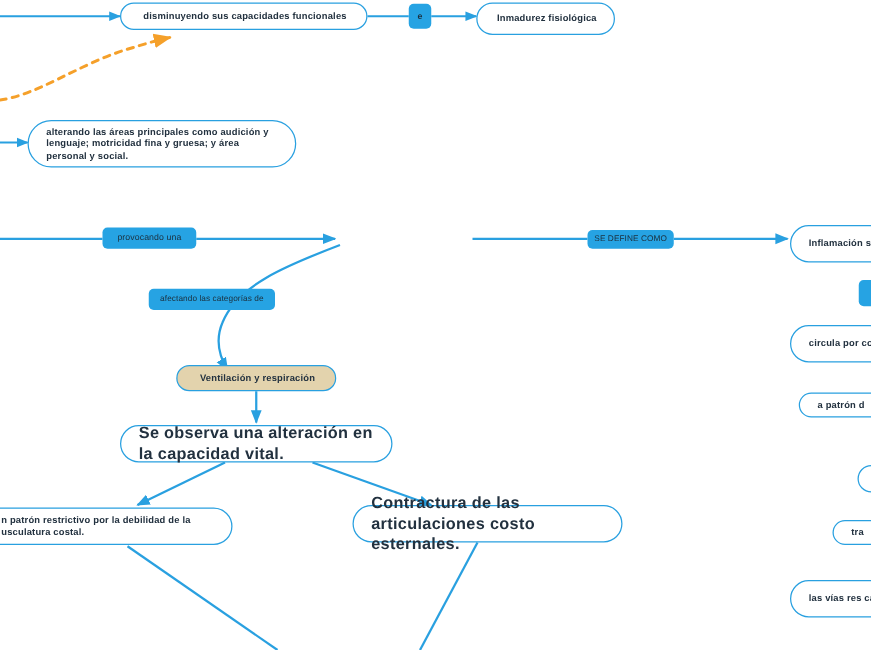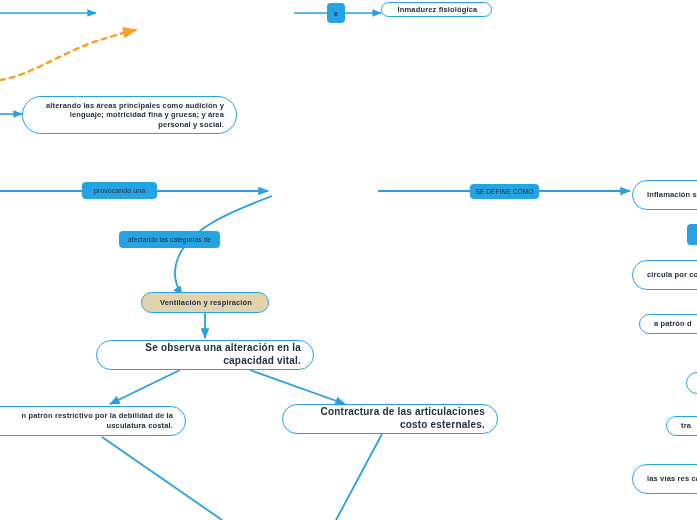--- a/index.html
+++ b/index.html
@@ -30,21 +30,20 @@
     box-sizing: border-box;
     border: 1.4px solid #29a0e0;
     border-radius: 999px;
     background: #ffffff;
     color: #22313f;
     font-weight: bold;
     display: flex;
     align-items: center;
     line-height: 1.28;
     letter-spacing: 0.02em;
-    text-align: right;
   }
   .node.pad {
     padding: 5px 12px 5px 14px;
   }
   .node.center-text {
     justify-content: center;
     text-align: center;
   }
   .node.tan {
     background: #e3d3ad;
@@ -109,43 +108,46 @@
 
     <path d="M 180 370 L 110 404" stroke="#29a0e0" stroke-width="1.8" fill="none" marker-end="url(#arrow-blue)"></path>
 
     <path d="M 250 370 L 345 404" stroke="#29a0e0" stroke-width="1.8" fill="none" marker-end="url(#arrow-blue)"></path>
 
     <path d="M 102 437 L 222 520" stroke="#29a0e0" stroke-width="1.8" fill="none"></path>
 
     <path d="M 382 434 L 336 520" stroke="#29a0e0" stroke-width="1.8" fill="none"></path>
   </svg>
 
+  <div class="node pad center-text" style="left:96px; top:2px; width:198px; height:22px; font-size:7.5px;">
+    <span style="width:100%;">disminuyendo  sus capacidades funcionales</span>
+  </div>
 
-  <div class="node pad center-text" style="left:381px; top:2px; width:111px; height:15px; font-size:7.5px;">
+  <div class="node pad center-text" style="left:381px; top:2px; width:111px; height:26px; font-size:7.5px;">
     <span style="width:100%;">Inmadurez fisiológica</span>
   </div>
 
   <div class="node pad" style="left:22px; top:96px; width:215px; height:38px; font-size:7.5px;">
     <span>alterando las áreas principales como audición y lenguaje; motricidad fina y gruesa;  y área personal y social.</span>
   </div>
 
 
   <div class="node tan pad" style="left:141px; top:292px; width:128px; height:21px; font-size:7.5px;">
     <span style="width:100%;">Ventilación y respiración</span>
   </div>
 
-  <div class="node pad" style="left:96px; top:340px; width:218px; height:30px; font-size:10px;">
+  <div class="node pad" style="left:96px; top:340px; width:218px; height:30px; font-size:13px;">
     <span>Se observa una alteración en la capacidad vital.</span>
   </div>
 
   <div class="node" style="left:-14px; top:406px; width:200px; height:30px; font-size:7.5px; padding:5px 12px 5px 14px;">
     <span>n patrón restrictivo por la debilidad de la usculatura costal.</span>
   </div>
 
-  <div class="node pad" style="left:282px; top:404px; width:216px; height:30px; font-size:10px;">
+  <div class="node pad" style="left:282px; top:404px; width:216px; height:30px; font-size:13px;">
     <span>Contractura de las articulaciones costo esternales.</span>
   </div>
 
   <div class="node pad" style="left:632px; top:180px; width:120px; height:30px; font-size:7.5px;">
     <span>Inflamación secreciónes</span>
   </div>
 
   <div class="node pad" style="left:632px; top:260px; width:120px; height:30px; font-size:7.5px;">
     <span>circula por conductos</span>
   </div>

